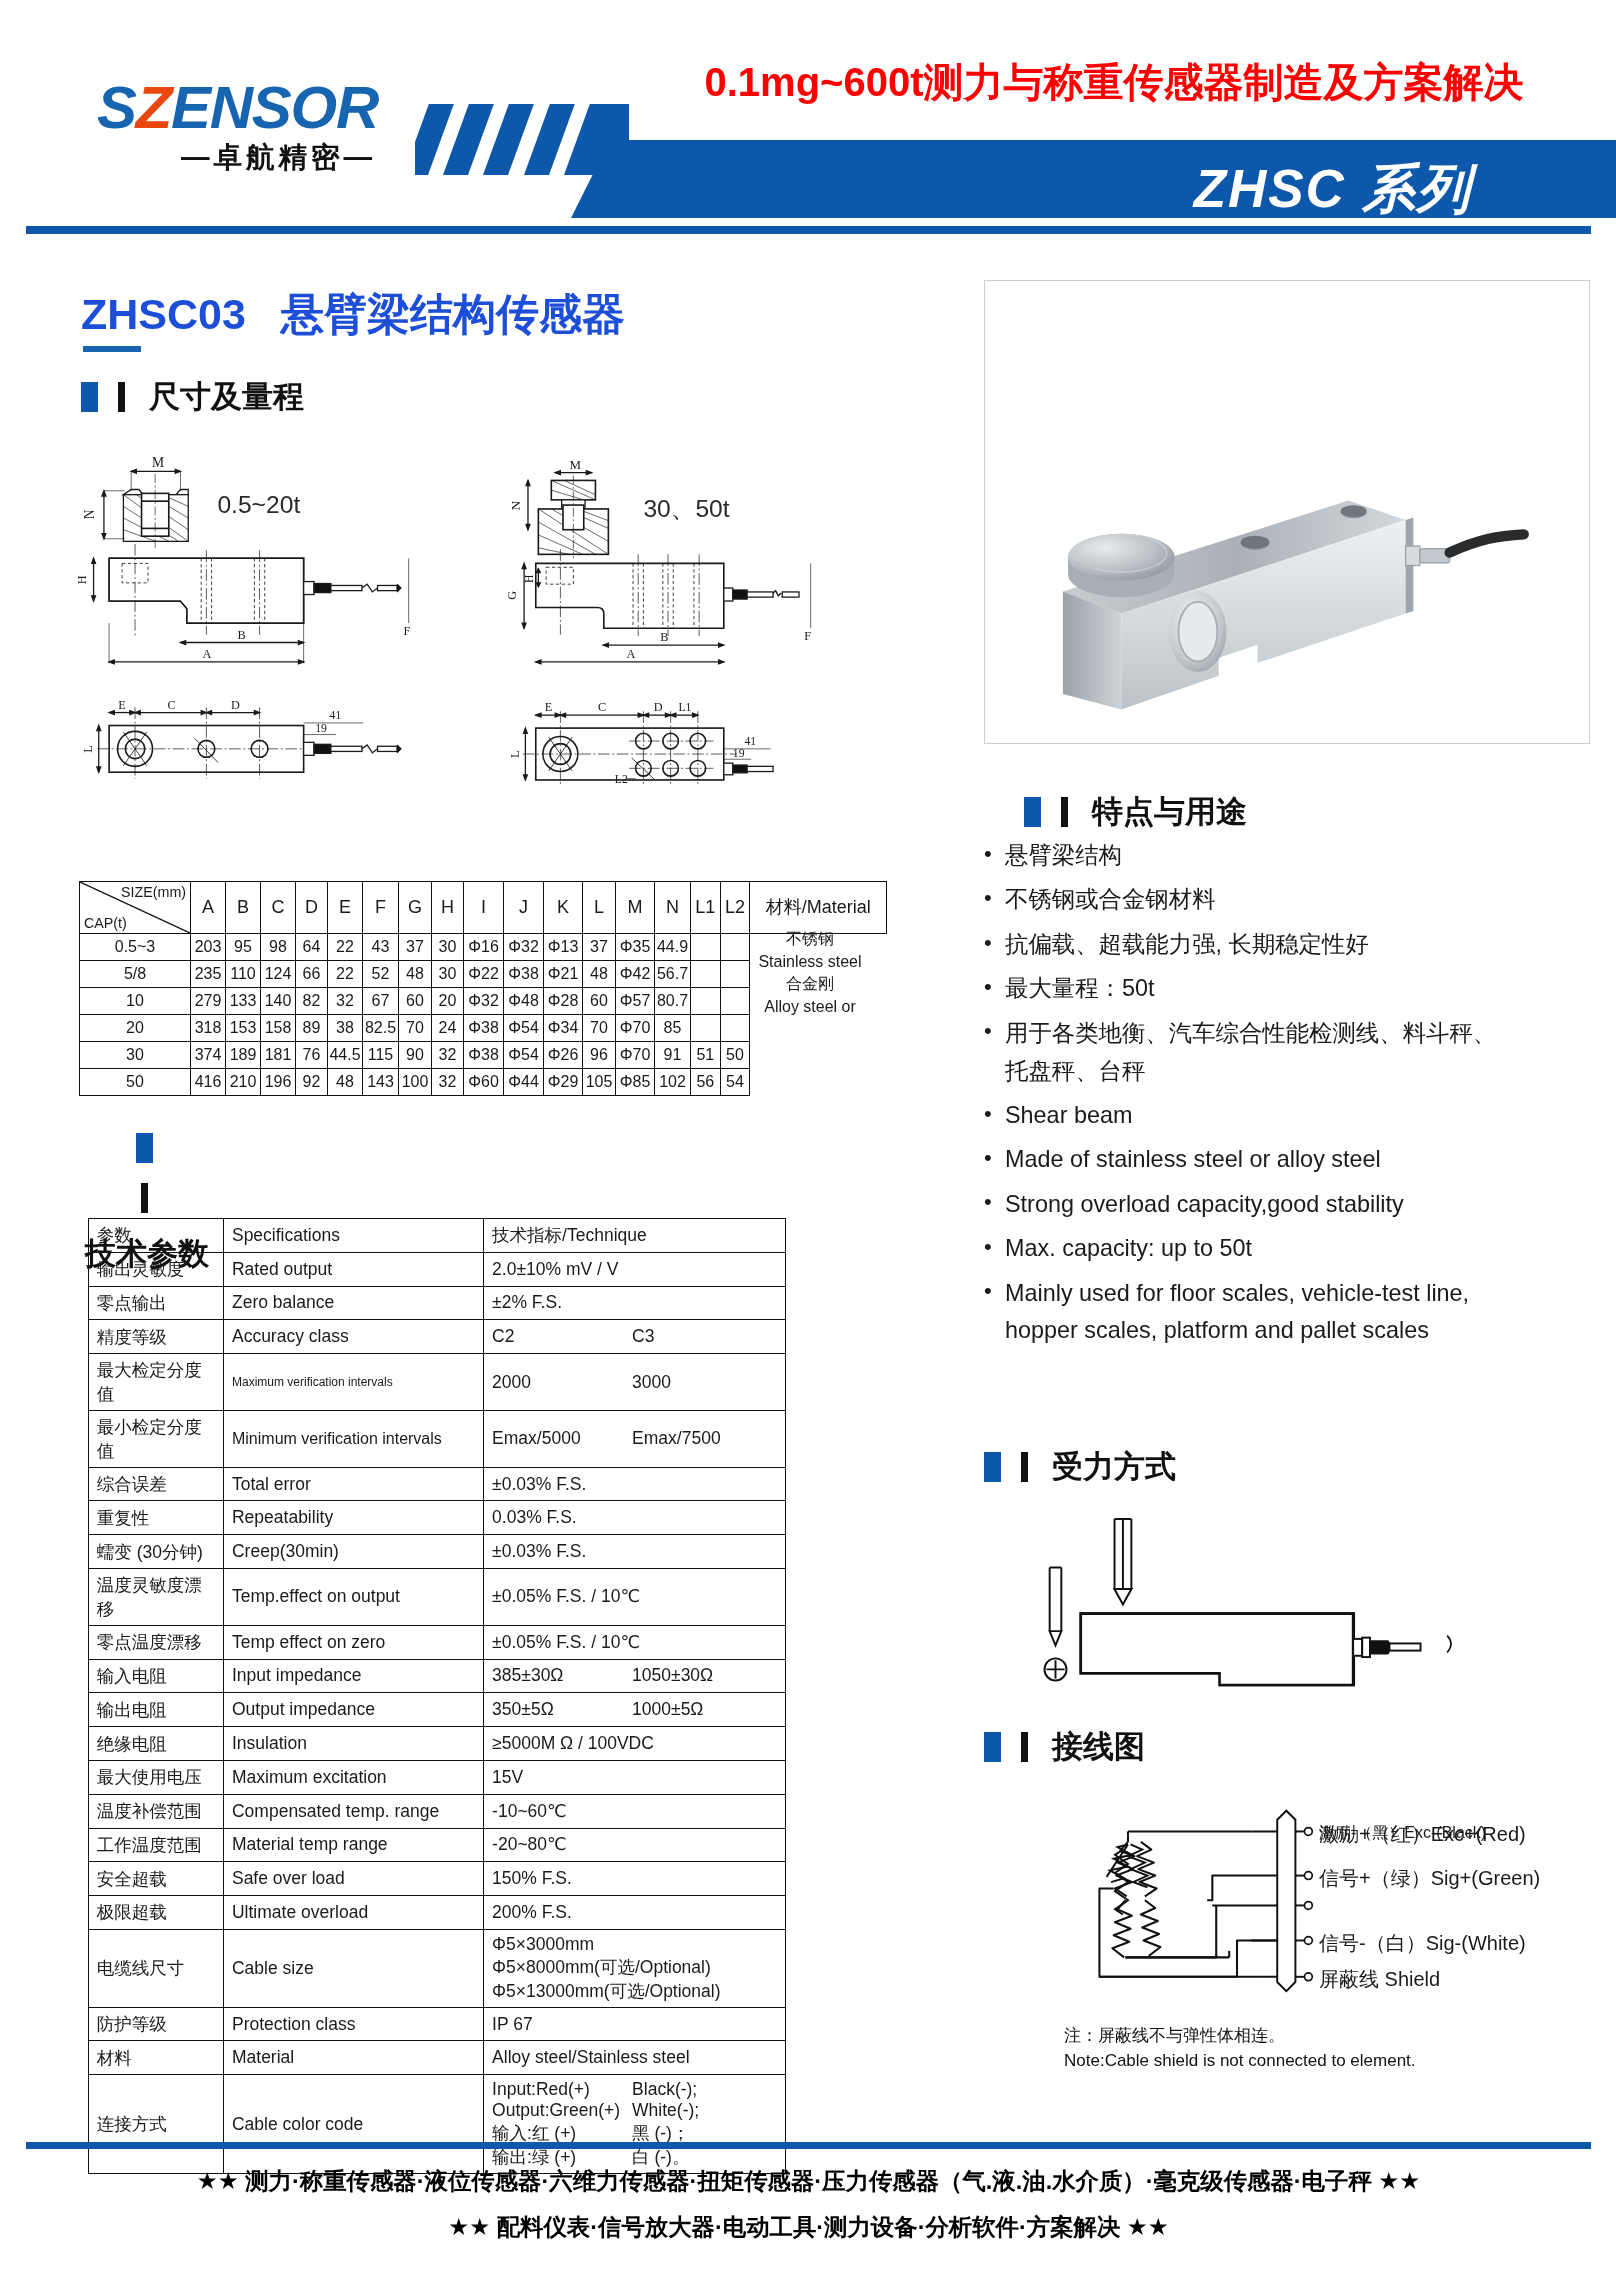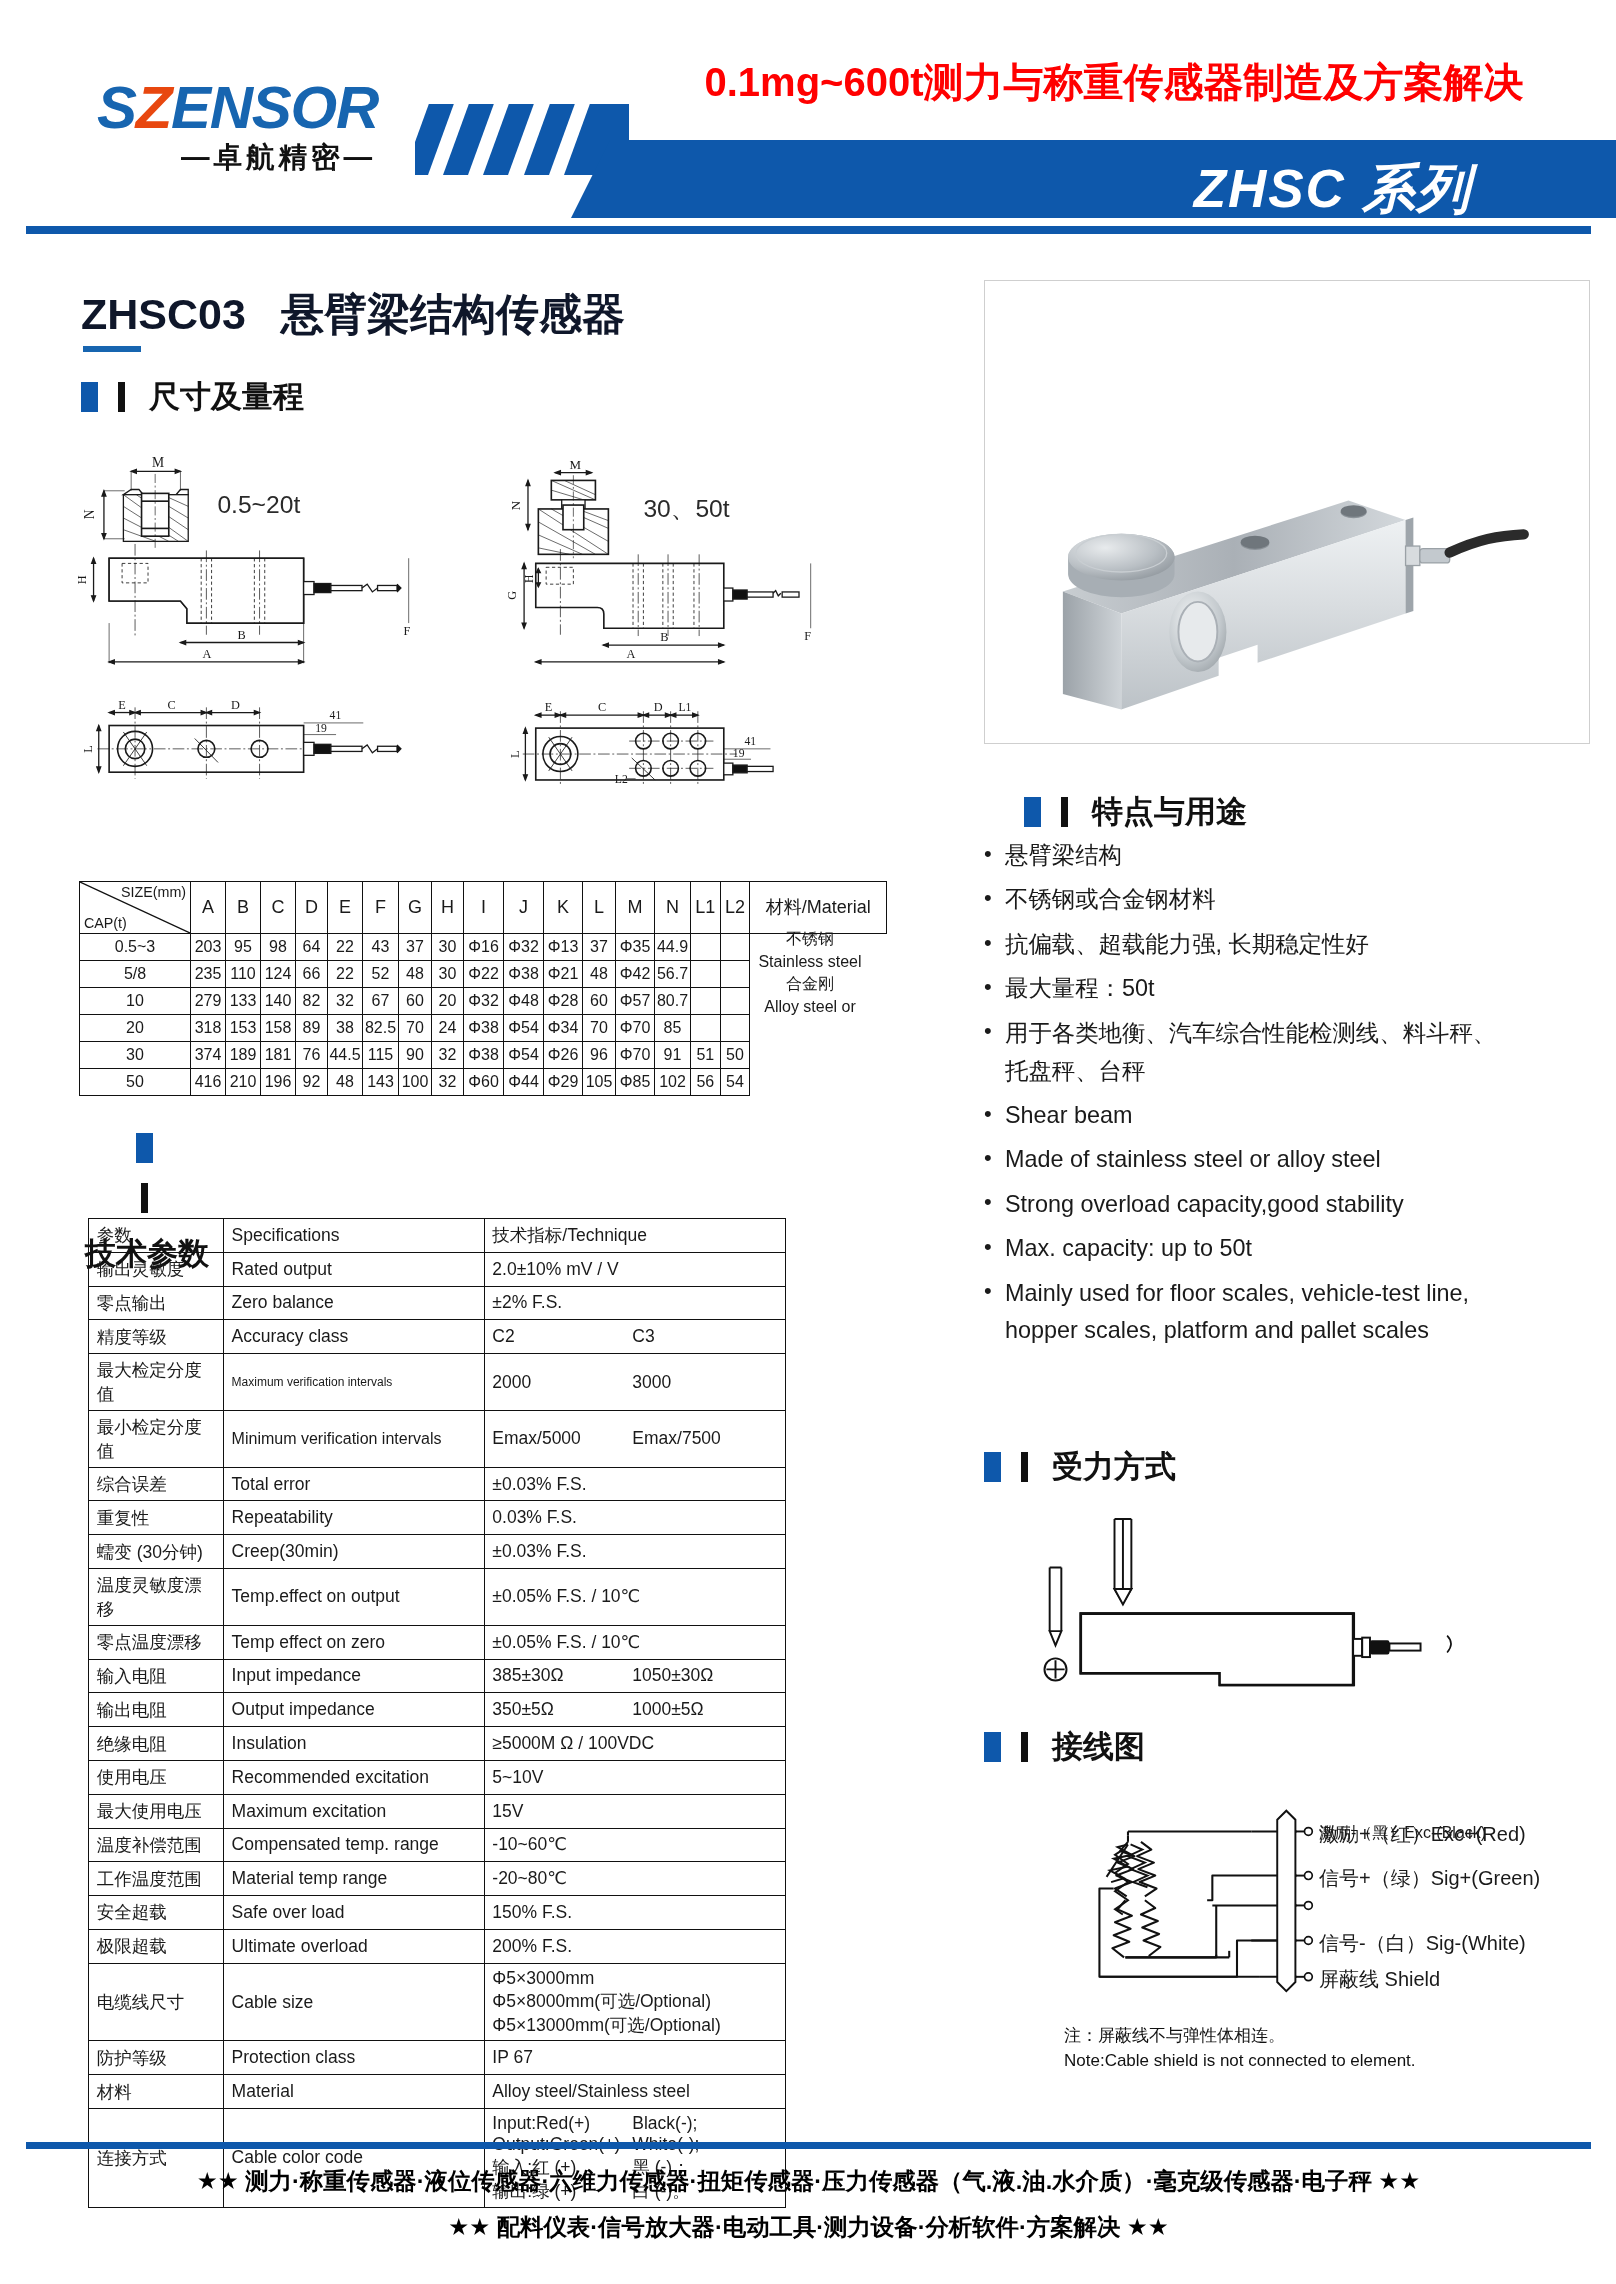--- a/index.html
+++ b/index.html
@@ -22,21 +22,21 @@
   .stripes{position:absolute;left:415px;top:104px;width:214px;height:71px;overflow:hidden;}
   .stripes i{position:absolute;top:-6.5px;width:25px;height:88px;background:#0e58ab;transform:skewX(-20deg);display:block;}
   .headline{position:absolute;right:19.5px;top:55px;font-size:40px;font-weight:bold;color:#ff0000;white-space:nowrap;}
   .banner{position:absolute;left:571px;top:140px;width:1046px;height:78px;background:#0e58ab;
           clip-path:polygon(39px 0,100% 0,100% 100%,0 100%);}
   .banner-title{position:absolute;right:71px;top:154px;font-size:53px;font-weight:bold;color:#fff;
                 font-style:italic;letter-spacing:1.9px;}
   .header-rule{position:absolute;left:26px;top:226px;width:1565px;height:7.8px;background:#0e58ab;}
 
   
-  .prod-title{position:absolute;left:81px;top:286px;font-size:43px;font-weight:bold;color:#0f172a;white-space:nowrap;}
+  .prod-title{position:absolute;left:81px;top:286px;font-size:43px;font-weight:bold;color:#1d4ed8;white-space:nowrap;}
   .prod-title .cn{margin-left:35px;}
   .title-rule{position:absolute;left:83px;top:346px;width:58px;height:5.8px;background:#1765b0;}
 
   
   .sec-head{position:absolute;display:flex;align-items:center;gap:20px;white-space:nowrap;}
   .sec-head .bar1{width:17px;height:30px;background:#0e58ab;display:inline-block;}
   .sec-head .bar2{width:7.1px;height:30px;background:#111;display:inline-block;}
   .sec-head .txt{font-size:31px;font-weight:bold;color:#111;margin-left:3.9px;}
 
   
@@ -589,25 +589,20 @@
             <span data-name="spec-value-b">1000±5Ω</span>
           </div>
         </td>
       </tr>
     <tr data-name="table-row">
         <td data-name="spec-cn">绝缘电阻</td>
         <td data-name="spec-en">Insulation</td>
         <td data-name="spec-value">≥5000M Ω / 100VDC</td>
       </tr>
     <tr data-name="table-row">
-        <td data-name="spec-cn">使用电压</td>
-        <td data-name="spec-en">Recommended excitation</td>
-        <td data-name="spec-value">5~10V</td>
-      </tr>
-    <tr data-name="table-row">
         <td data-name="spec-cn">最大使用电压</td>
         <td data-name="spec-en">Maximum excitation</td>
         <td data-name="spec-value">15V</td>
       </tr>
     <tr data-name="table-row">
         <td data-name="spec-cn">温度补偿范围</td>
         <td data-name="spec-en">Compensated temp. range</td>
         <td data-name="spec-value">-10~60℃</td>
       </tr>
     <tr data-name="table-row">

